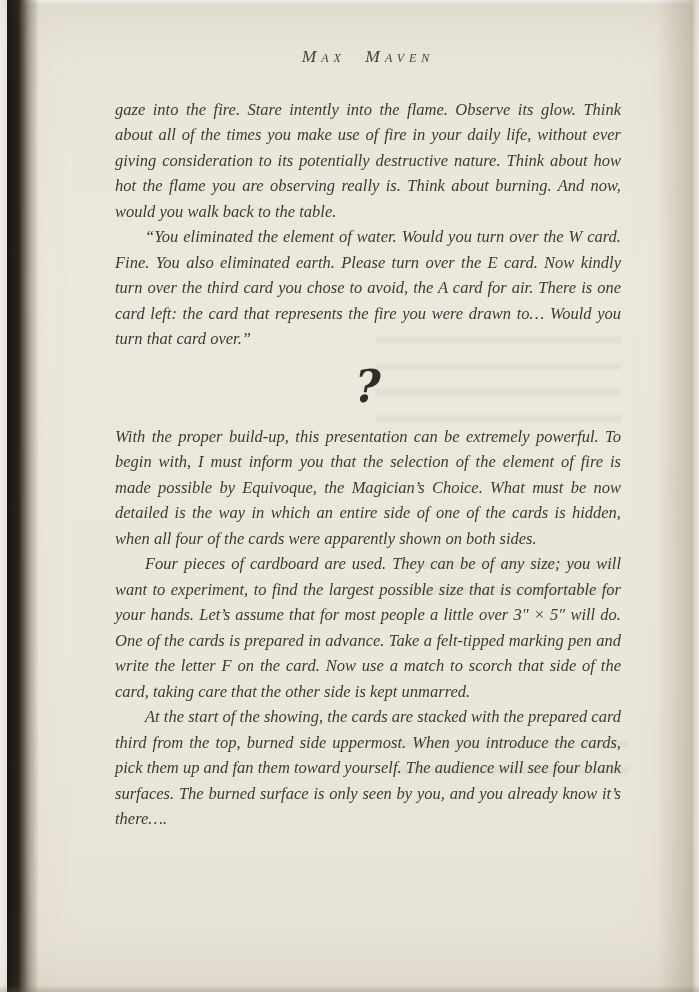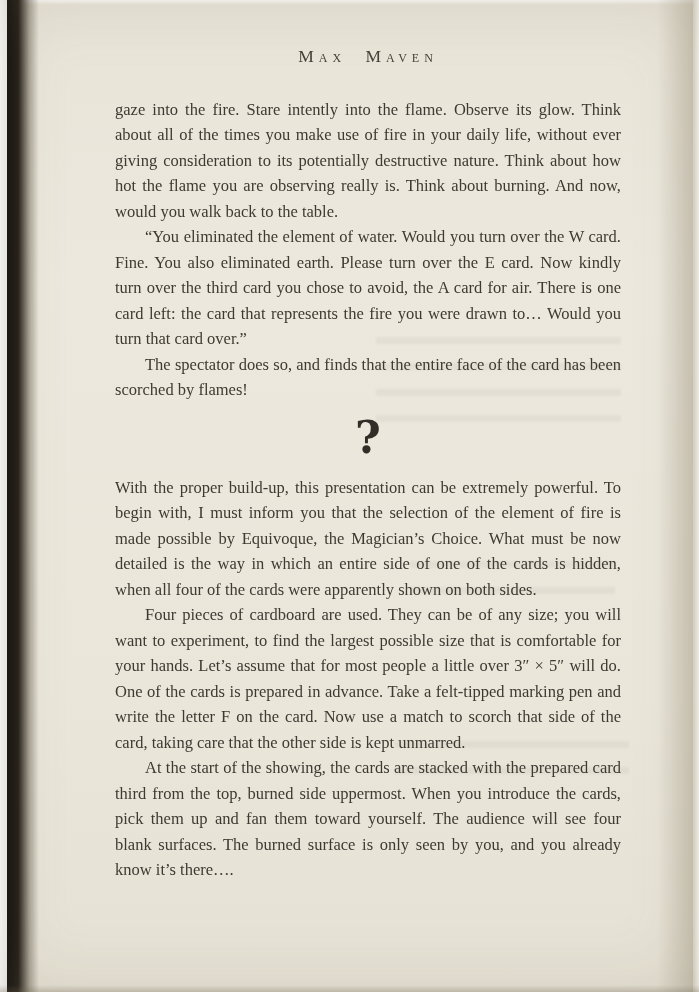--- a/index.html
+++ b/index.html
@@ -57,20 +57,21 @@
   .bleed-1 { right:78px;  top:328px; width:245px; height:112px; }
   .bleed-2 { right:84px;  top:552px; width:205px; height:54px;  }
   .bleed-3 { right:70px;  top:732px; width:235px; height:44px;  }
 
   
   .content {
     position:absolute; left:115px; top:44px; width:506px;
     color:#3e3a32;
     font-size:16.5px;
     line-height:25.5px;
+    font-style:italic;
   }
   .running-head {
     text-align:center;
     font-variant:small-caps;
     letter-spacing:5px;
     word-spacing:10px;
     font-size:17.5px;
     color:#474239;
     margin-bottom:27px;
   }
@@ -104,21 +105,20 @@
   <div class="bleed bleed-2"></div>
   <div class="bleed bleed-3"></div>
 
   <div class="content">
     <div class="running-head">Max Maven</div>
 
     <p>gaze into the fire. Stare intently into the flame. Observe its glow. Think about all of the times you make use of fire in your daily life, without ever giving consideration to its potentially destructive nature. Think about how hot the flame you are observing really is. Think about burning. And now, would you walk back to the table.</p>
 
     <p class="indent">“You eliminated the element of water. Would you turn over the W card. Fine. You also eliminated earth. Please turn over the E card. Now kindly turn over the third card you chose to avoid, the A card for air. There is one card left: the card that represents the fire you were drawn to… Would you turn that card over.”</p>
 
-    <p class="indent">The spectator does so, and finds that the entire face of the card has been scorched by flames!</p>
 
     <div class="ornament">?</div>
 
     <p>With the proper build-up, this presentation can be extremely powerful. To begin with, I must inform you that the selection of the element of fire is made possible by Equivoque, the Magician’s Choice. What must be now detailed is the way in which an entire side of one of the cards is hidden, when all four of the cards were apparently shown on both sides.</p>
 
     <p class="indent">Four pieces of cardboard are used. They can be of any size; you will want to experiment, to find the largest possible size that is comfortable for your hands. Let’s assume that for most people a little over 3″ × 5″ will do. One of the cards is prepared in advance. Take a felt-tipped marking pen and write the letter F on the card. Now use a match to scorch that side of the card, taking care that the other side is kept unmarred.</p>
 
     <p class="indent">At the start of the showing, the cards are stacked with the prepared card third from the top, burned side uppermost. When you introduce the cards, pick them up and fan them toward yourself. The audience will see four blank surfaces. The burned surface is only seen by you, and you already know it’s there….</p>
   </div>
 

